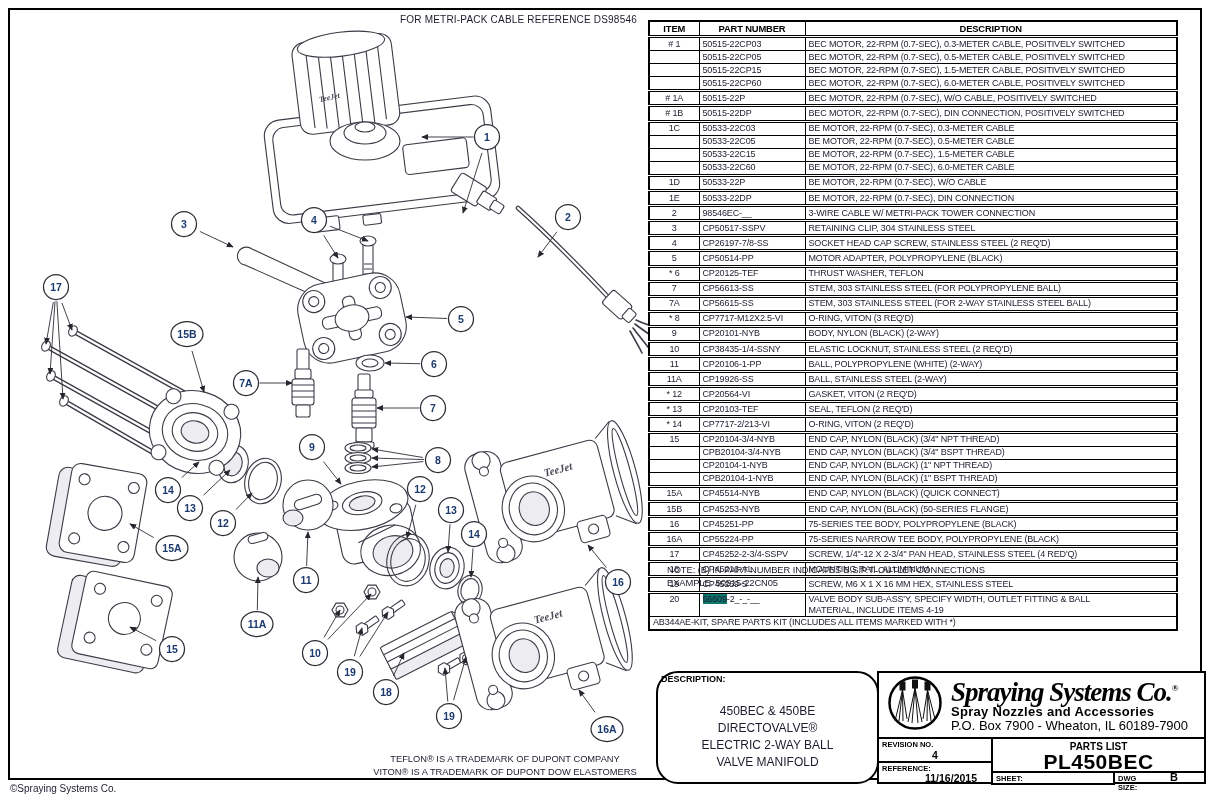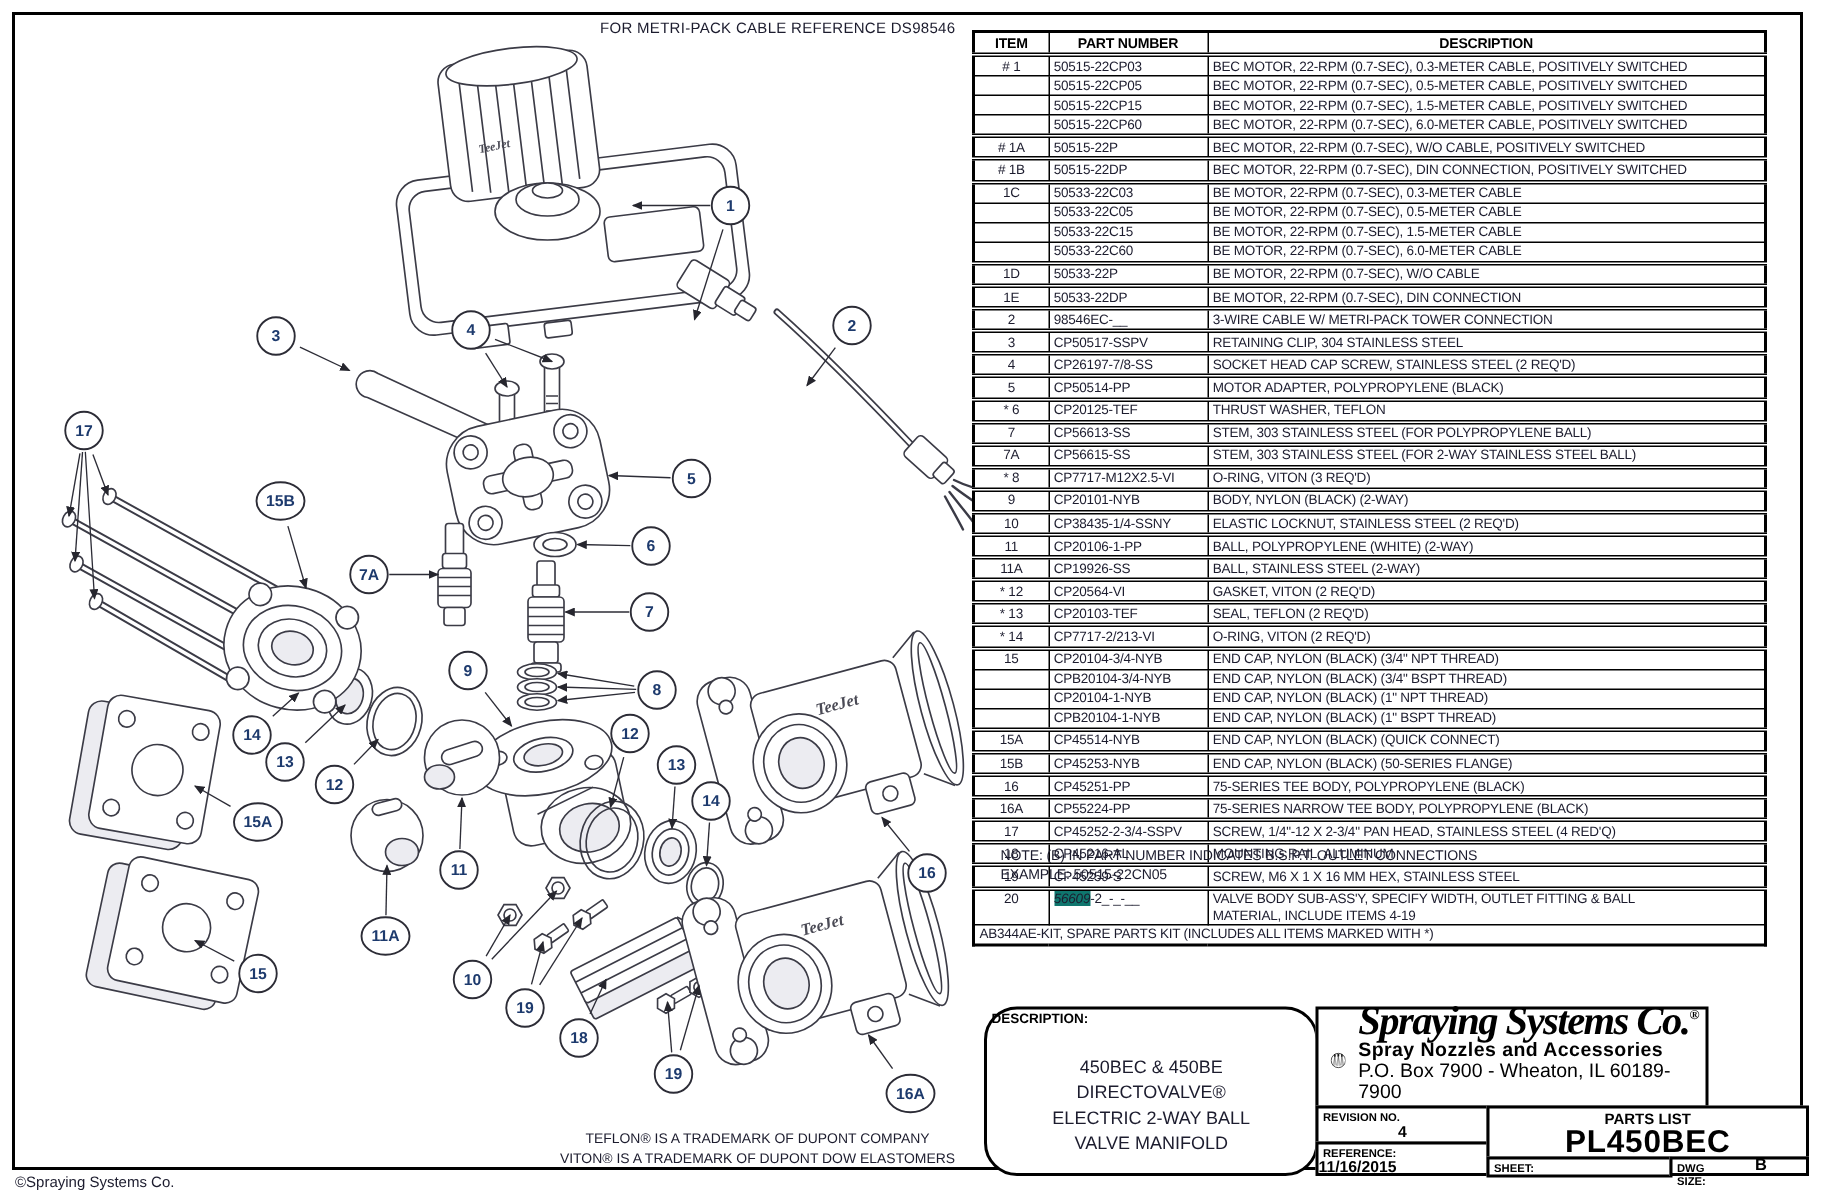--- a/index.html
+++ b/index.html
@@ -16,43 +16,43 @@
   .table-wrap{position:absolute;left:648px;top:20px;}
   table.parts{border-collapse:collapse;table-layout:fixed;border:2px solid #000;background:#fff;}
   table.parts td,table.parts th{
     border:1px solid #000;padding:0 3px;font-size:9px;letter-spacing:-.15px;
     height:12.1px;line-height:11px;white-space:nowrap;overflow:hidden;color:#1c1c2e;vertical-align:middle;
   }
   table.parts th{font-size:9.4px;font-weight:bold;color:#000;text-align:center;height:13px;}
   tr.gs td{border-top:3px double #000;}
   td.c-item{text-align:center;}
   tr.two-line td{vertical-align:top;}
-  span.hl{background:#0f766e;font-style:italic;}
+  span.hl{background:#0f766e;}
   td.tfoot{font-size:9px;height:13px;border-top:3px double #000;}
   .notes{position:absolute;left:667px;top:564px;font-size:9.4px;line-height:12.8px;letter-spacing:-.1px;color:#1c1c2e;white-space:nowrap;}
 
   
   .tb{position:absolute;box-sizing:border-box;border:2px solid #000;background:#fff;}
   #tb-desc{left:656px;top:671px;width:223px;height:113px;border-radius:22px;}
-  #tb-logo{left:877px;top:671px;width:262px;height:68px;display:flex;align-items:flex-end;padding:2px 4px 2px 8px;}
+  #tb-logo{left:877px;top:671px;width:329px;height:68px;display:flex;align-items:flex-start;padding:2px 4px 14px 8px;}
   #tb-rev{left:877px;top:737px;width:116px;height:26px;}
   #tb-ref{left:877px;top:761px;width:116px;height:23px;}
   #tb-pl{left:991px;top:737px;width:215px;height:36px;text-align:center;}
   #tb-sheet{left:991px;top:771px;width:124px;height:14px;}
   #tb-dwg{left:1113px;top:771px;width:93px;height:13px;}
   .tb-label{font-size:7.5px;font-weight:bold;color:#000;padding:1px 0 0 3px;}
   #tb-desc .tb-label{font-size:9px;}
   .desc-lines{margin-top:19px;text-align:center;font-size:12px;line-height:17px;color:#1c1c2e;}
   .logo-text{margin-left:8px;}
   .company{font-family:"Liberation Serif", serif;font-style:italic;font-weight:bold;font-size:27px;line-height:26px;color:#000;letter-spacing:-1px;white-space:nowrap;}
   .company .reg{font-size:9px;vertical-align:super;letter-spacing:0;}
   .tagline{font-size:13px;font-weight:bold;color:#000;letter-spacing:.3px;line-height:14px;}
   .address{font-size:13px;font-weight:normal;color:#000;line-height:14px;}
   .rev-val{text-align:center;font-size:10.5px;font-weight:bold;color:#000;margin-top:0px;}
-  .ref-val{font-size:10.5px;font-weight:bold;color:#000;padding-right:2px;margin-top:-1px;}
+  .ref-val{text-align:right;font-size:10.5px;font-weight:bold;color:#000;padding-right:14px;margin-top:-1px;}
   .pl-label{font-size:10px;font-weight:bold;color:#000;padding-top:2px;}
   .pl-num{font-size:21px;font-weight:bold;color:#000;line-height:20px;letter-spacing:.5px;}
   #tb-dwg{display:flex;justify-content:space-between;gap:30px;}
   .dwg-val{font-size:11px;font-weight:bold;color:#000;padding-right:26px;margin-top:-2px;}
 
   
   #diagram-svg{position:absolute;left:0;top:0;}
   .p{fill:#fff;stroke:#3b3b46;stroke-width:1.1;}
   .s{fill:#ececf1;stroke:#3b3b46;stroke-width:1.1;}
   .l{fill:none;stroke:#3b3b46;stroke-width:1.1;}

